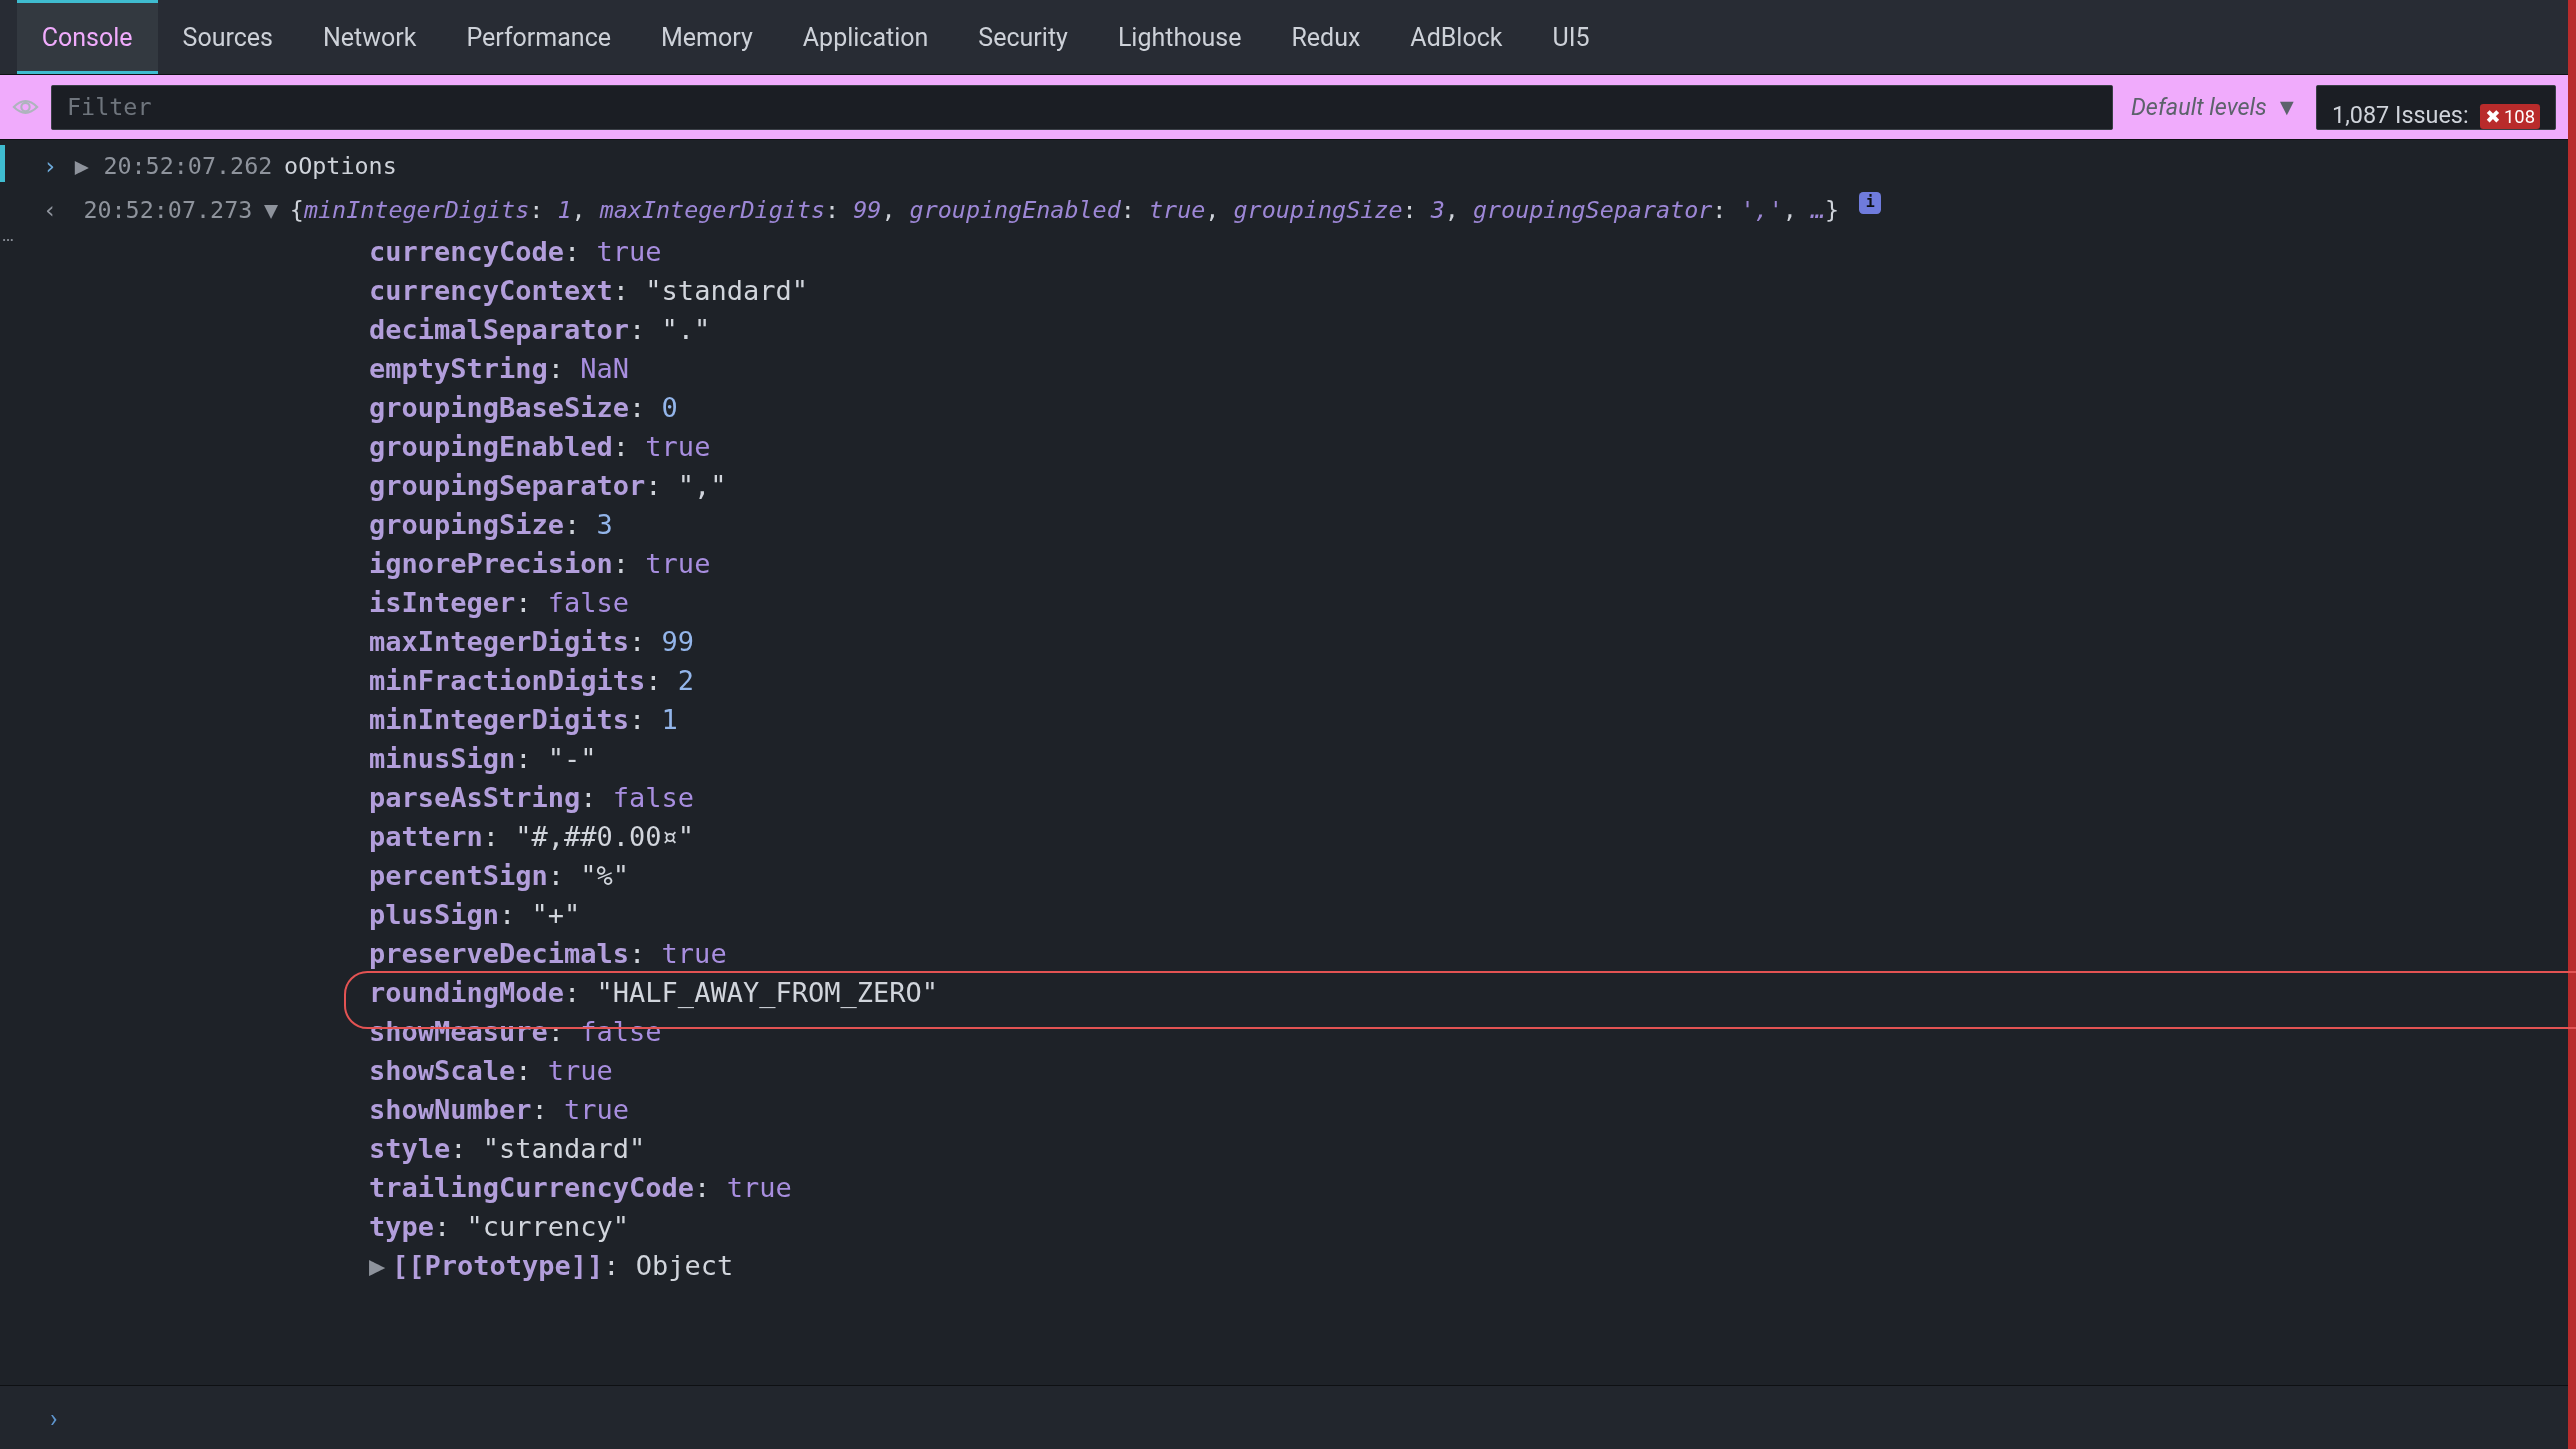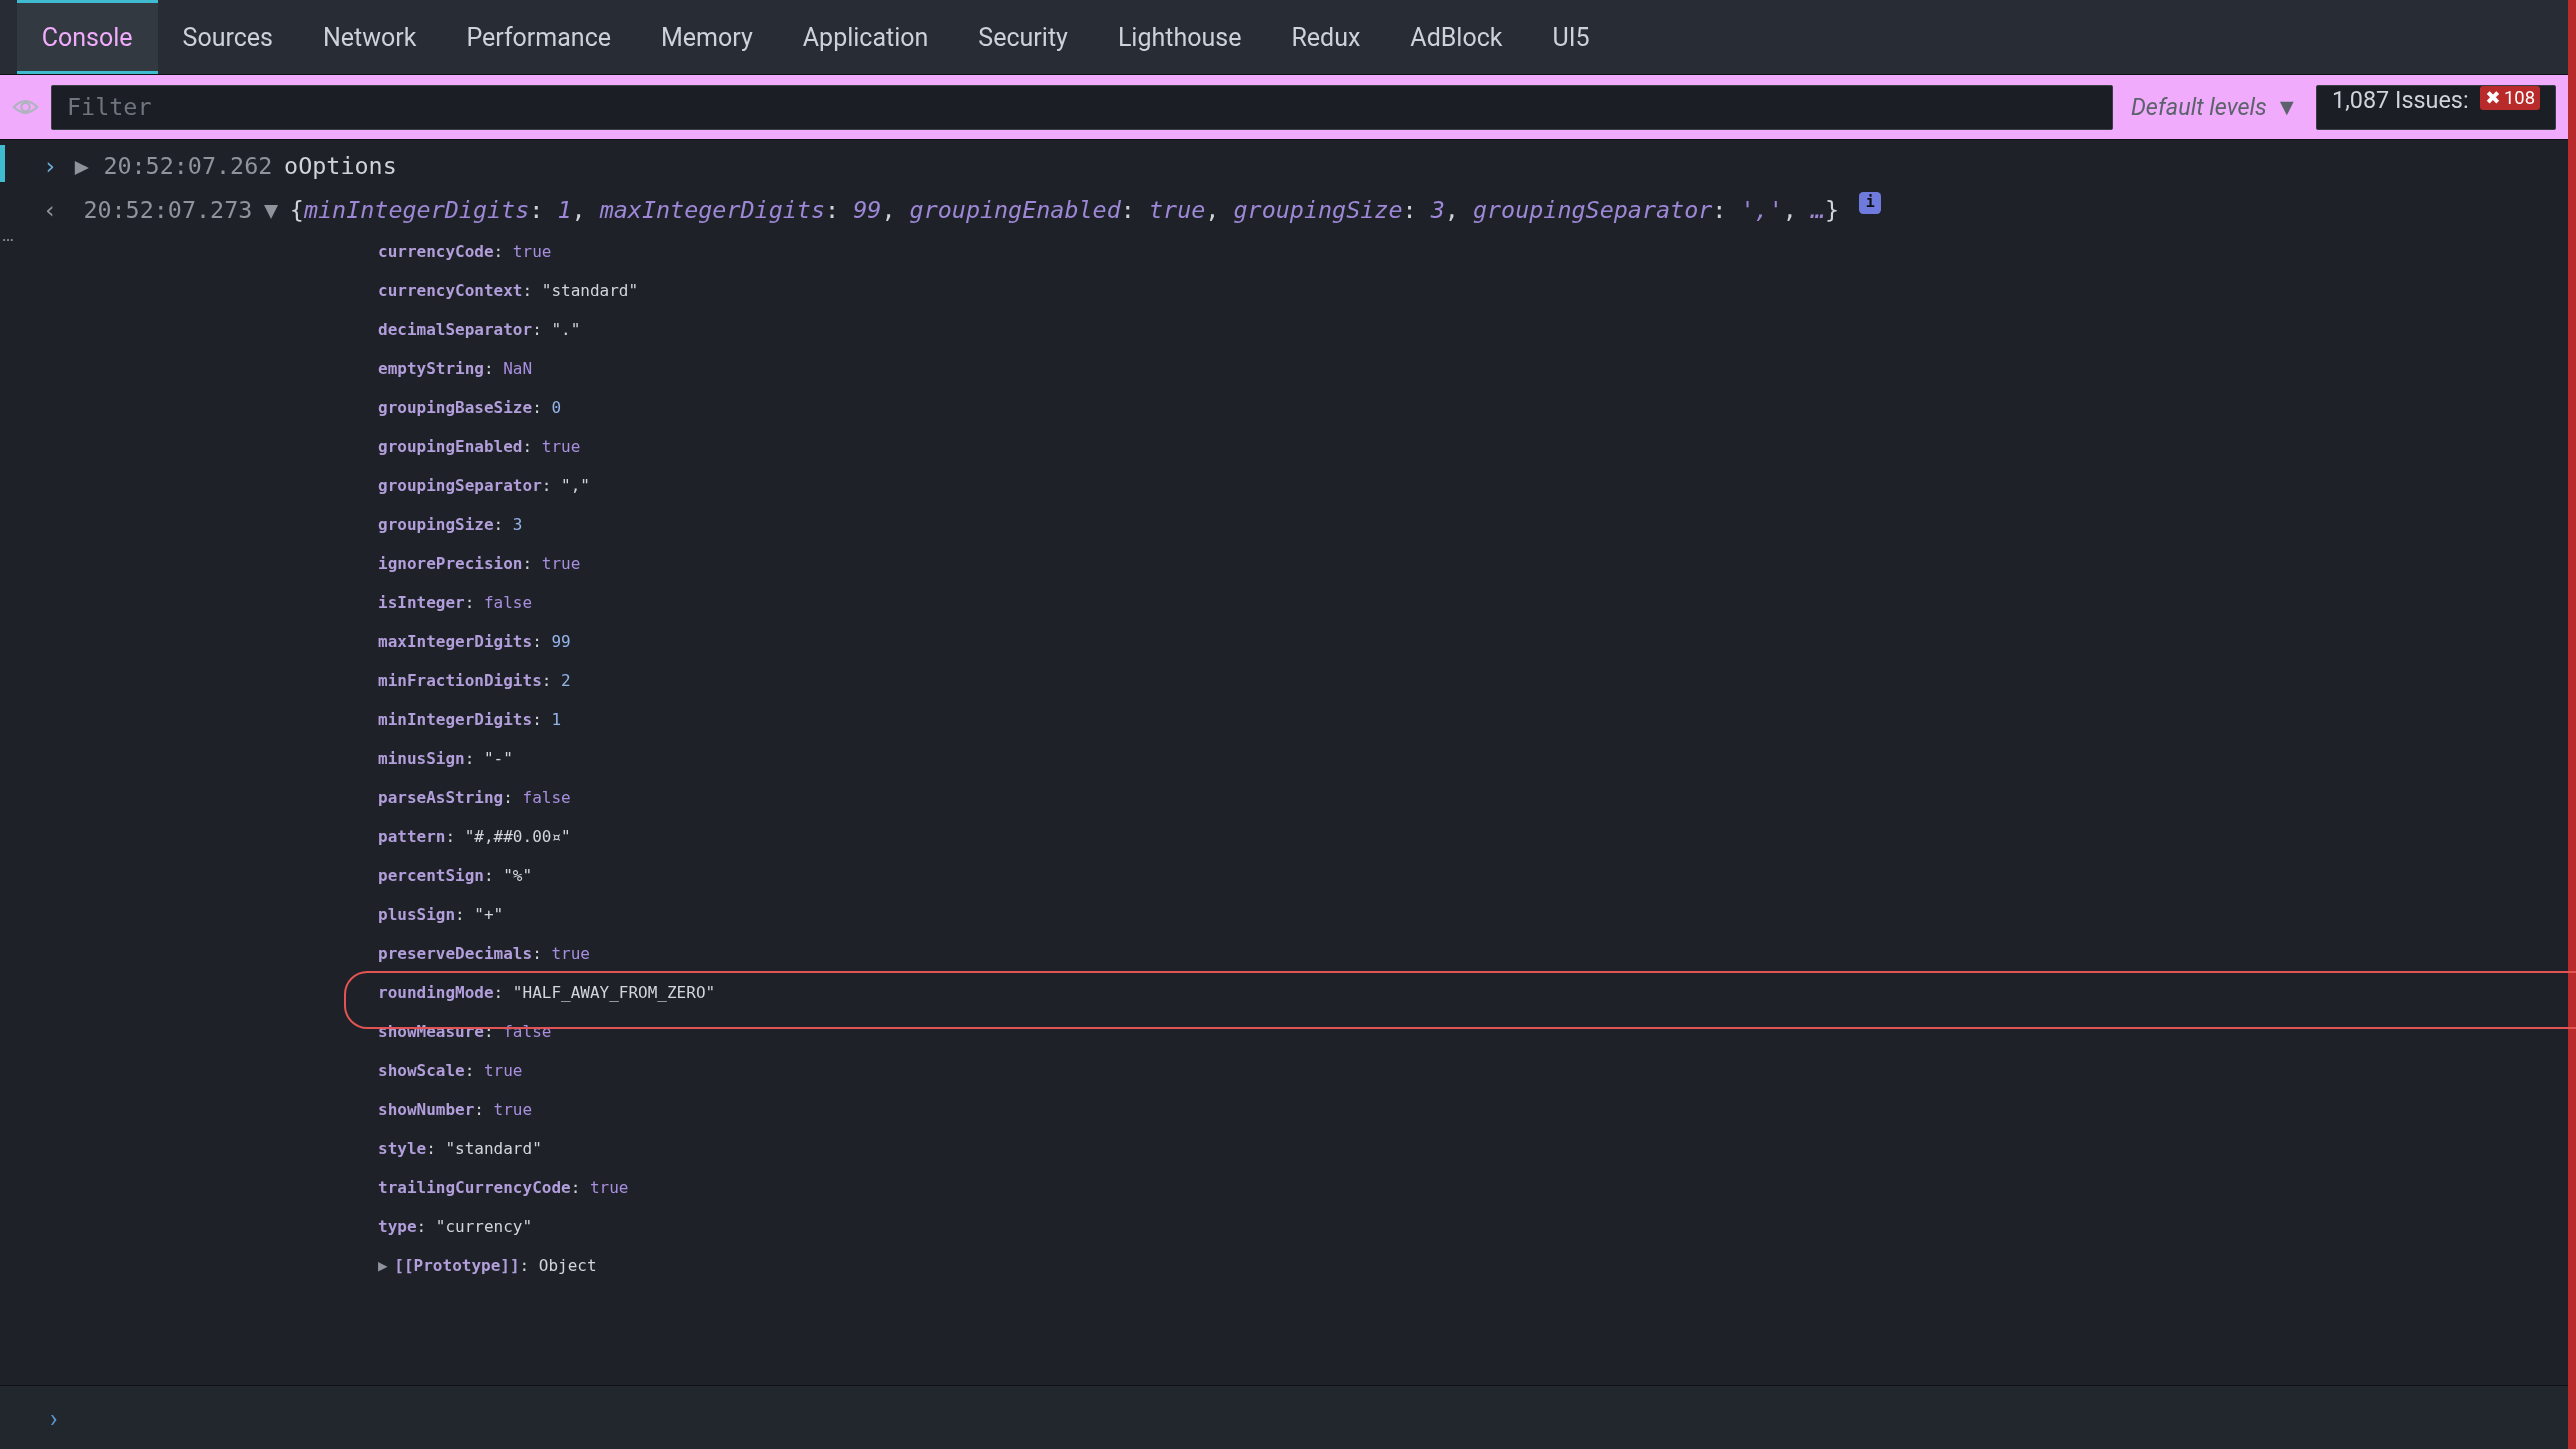--- a/index.html
+++ b/index.html
@@ -74,21 +74,21 @@
     color: #5c626b;
     font-size: 23.4px;
     display: flex;
     align-items: center;
     gap: 8.4px;
     padding: 0 16.7px;
     font-style: italic;
   }
   .issues {
     display: flex;
-    align-items: flex-start;
+    align-items: flex-end;
     gap: 11.7px;
     background: #1b1e24;
     border: 0.8px solid #3a3f46;
     border-radius: 1.7px;
     height: 45px;
     padding: 0 15px;
     color: #cfd3da;
     font-size: 23.4px;
     white-space: nowrap;
   }
@@ -160,22 +160,21 @@
     border-radius: 4.2px;
     font-size: 15px;
     font-weight: bold;
     margin-left: 8.4px;
     vertical-align: middle;
   }
 
   .props {
     padding-left: 369px;
     line-height: 39px;
-    font-size: 16px;
-    margin-left: 9px;
+    font-size: 27px;
   }
   .prow { white-space: nowrap; }
   .pk2 { color: #b29edb; font-weight: bold; }
   .psep { color: #cfd3da; }
   .pbool { color: #a88edf; }
   .pnan { color: #a88edf; }
   .pnum { color: #93b5ea; }
   .pstr { color: #d1d5dc; }
   .pobj { color: #d1d5dc; }
   .proto-arrow { color: #8e939c; margin-right: 6.7px; }

